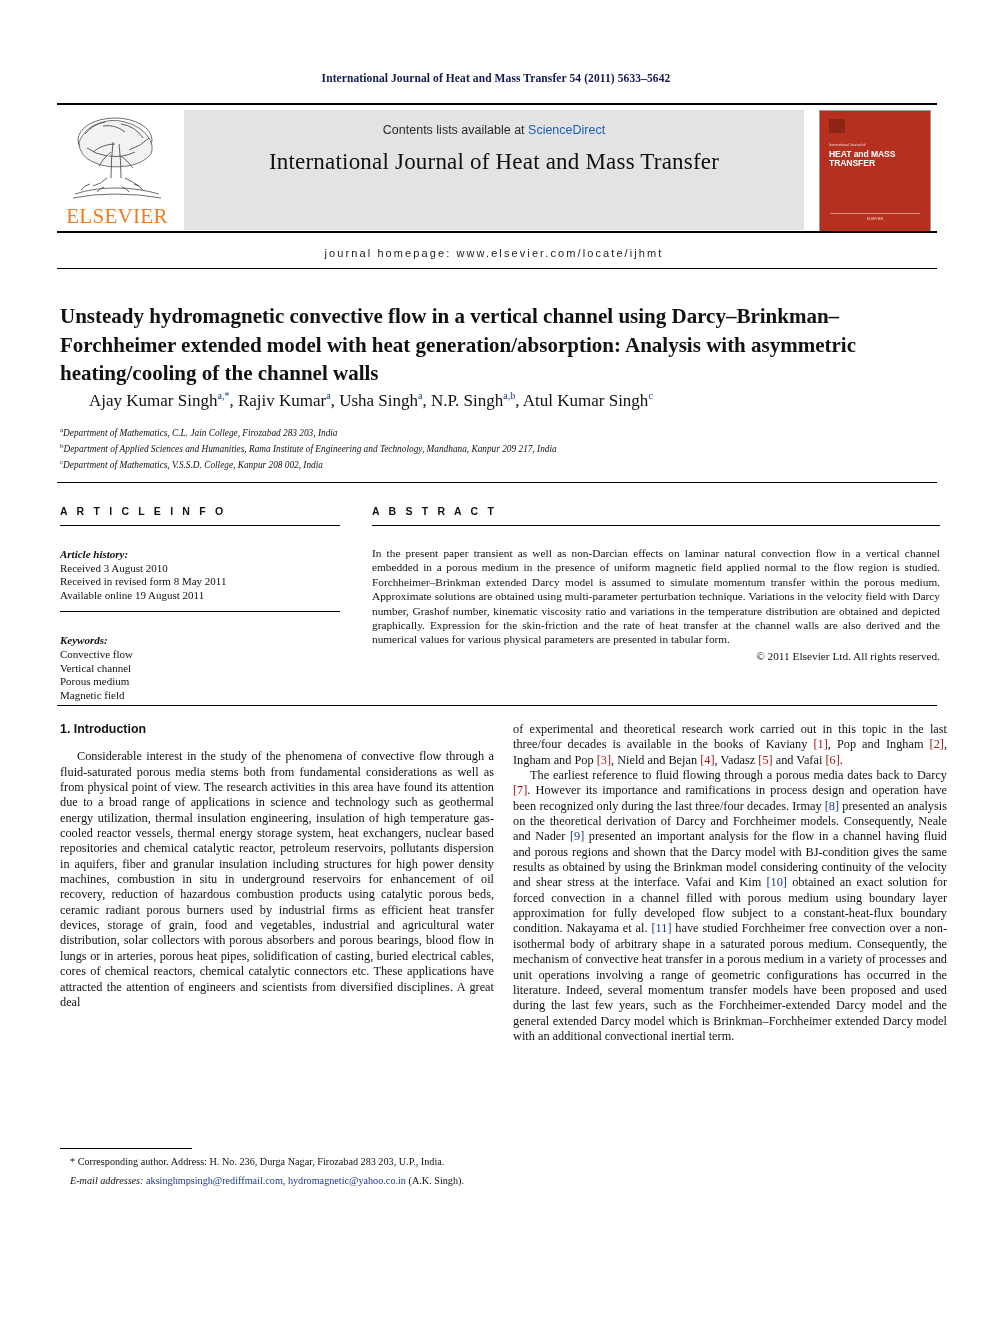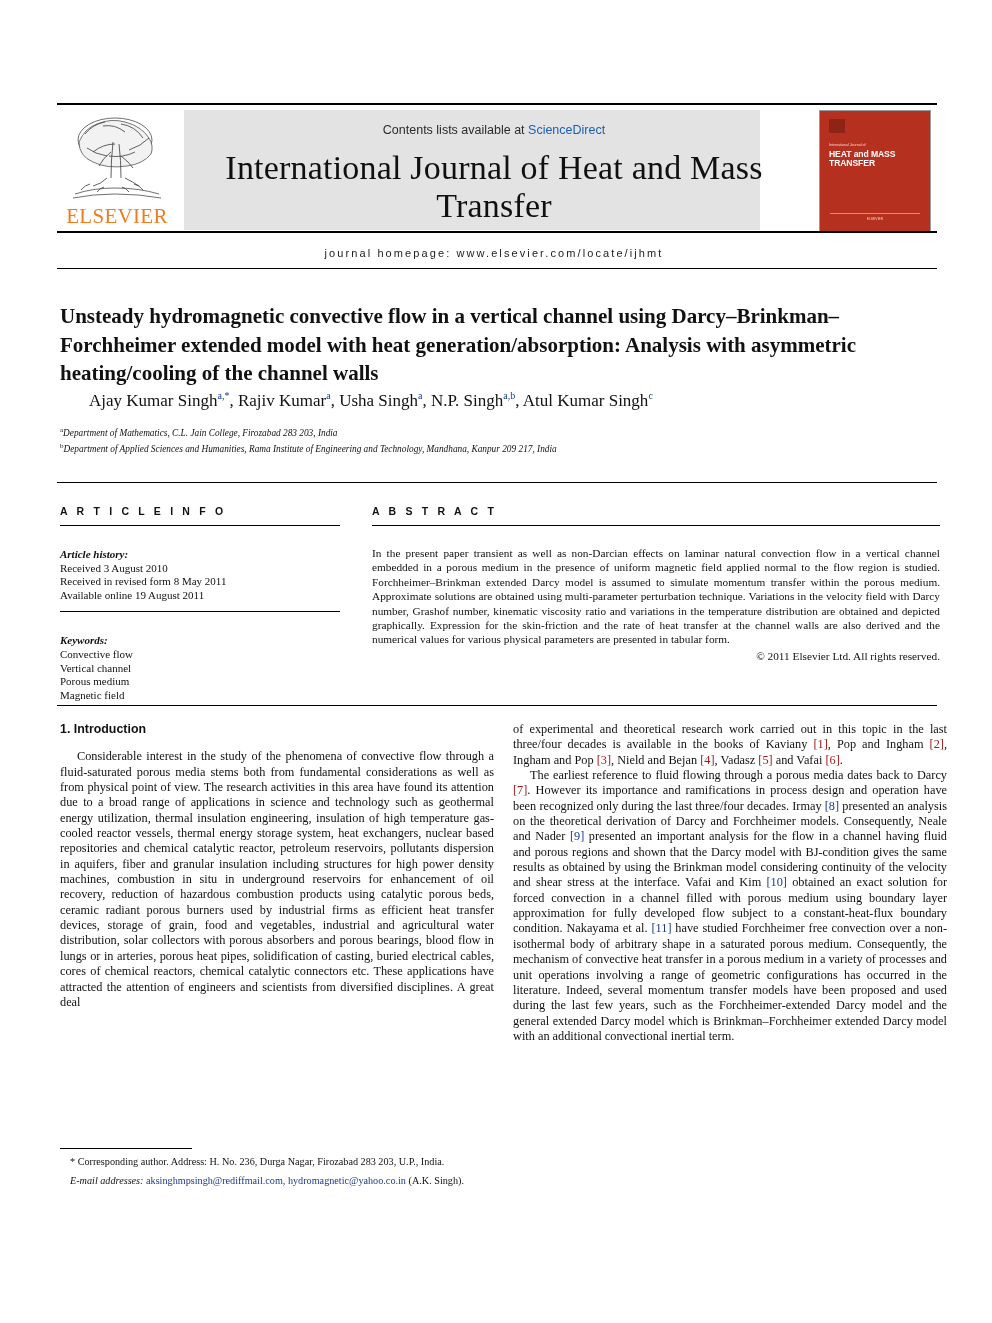--- a/index.html
+++ b/index.html
@@ -68,21 +68,21 @@
     text-align: center;
     font-family: "Liberation Serif", serif;
     font-size: 21px;
     letter-spacing: .3px;
     color: #f07c1f;
   }
   .grey-band {
     position: absolute;
     left: 127px;
     top: 0px;
-    width: 576px;
+    width: 620px;
     height: 120px;
     background: #e3e3e3;
   }
   .contents-line {
     position: absolute;
     top: 13px;
     left: 0;
     width: 620px;
     text-align: center;
     font-family: "Liberation Sans", sans-serif;
@@ -92,21 +92,21 @@
   .sciencedirect {
     color: #1b5eb5;
   }
   .journal-title {
     position: absolute;
     top: 39px;
     left: 0;
     width: 620px;
     text-align: center;
     font-family: "Liberation Serif", serif;
-    font-size: 34px;
+    font-size: 23px;
     color: #101010;
     letter-spacing: .2px;
   }
   .homepage-line {
     position: absolute;
     top: 93px;
     left: 0;
     width: 620px;
     text-align: center;
     font-family: "Liberation Sans", sans-serif;
@@ -346,20 +346,21 @@
     font-weight: bold;
     color: #111;
   }
   .doi-link { color: #1b3a8c; font-weight: bold; }
 </style>
 </head>
 <body>
 
 <div class="page">
 
+  <div class="running-head">International Journal of Heat and Mass Transfer 54 (2011) 5633–5642</div>
 
   <div class="masthead">
     <div class="masthead-inner">
 
       <div class="elsevier-logo">
         <svg class="tree-svg" width="108" height="92" viewBox="0 0 108 92">
           <g stroke="#3b3b3b" stroke-width="0.8" fill="none">
             <ellipse cx="52" cy="28" rx="37" ry="22" fill="#ffffff" stroke="#4a4a4a"></ellipse>
             <path d="M16 30 q6 -14 18 -18 q14 -6 28 -2 q16 4 24 16 q5 8 2 16 q-8 10 -24 12 q-20 3 -34 -4 q-14 -6 -14 -20z" fill="#f2f2f2" stroke="#555"></path>
             <path d="M22 22 q8 -10 20 -12 M30 40 q10 -8 22 -8 M40 14 q12 -2 22 6 M58 12 q14 2 22 14 M66 38 q12 -4 20 -12 M24 36 q8 6 20 8 M46 44 q14 2 26 -4"></path>
@@ -407,20 +408,21 @@
     <span><span>Ajay Kumar Singh</span><sup>a,*</sup></span>,
     <span><span>Rajiv Kumar</span><sup>a</sup></span>,
     <span><span>Usha Singh</span><sup>a</sup></span>,
     <span><span>N.P. Singh</span><sup>a,b</sup></span>,
     <span><span>Atul Kumar Singh</span><sup>c</sup></span>
   </div>
 
   <div class="affils">
     <div><sup>a</sup><span>Department of Mathematics, C.L. Jain College, Firozabad 283 203, India</span></div>
     <div><sup>b</sup><span>Department of Applied Sciences and Humanities, Rama Institute of Engineering and Technology, Mandhana, Kanpur 209 217, India</span></div>
+    <div><sup>c</sup><span>Department of Mathematics, V.S.S.D. College, Kanpur 208 002, India</span></div>
   </div>
 
   <div class="rule-thin" style="top:482px;"></div>
 
   <div class="col-info">
     <div class="sec-head">A R T I C L E   I N F O</div>
     <div class="hr-info"></div>
     <div class="info-block">
       <div class="it">Article history:</div>
       <div>Received 3 August 2010</div>

